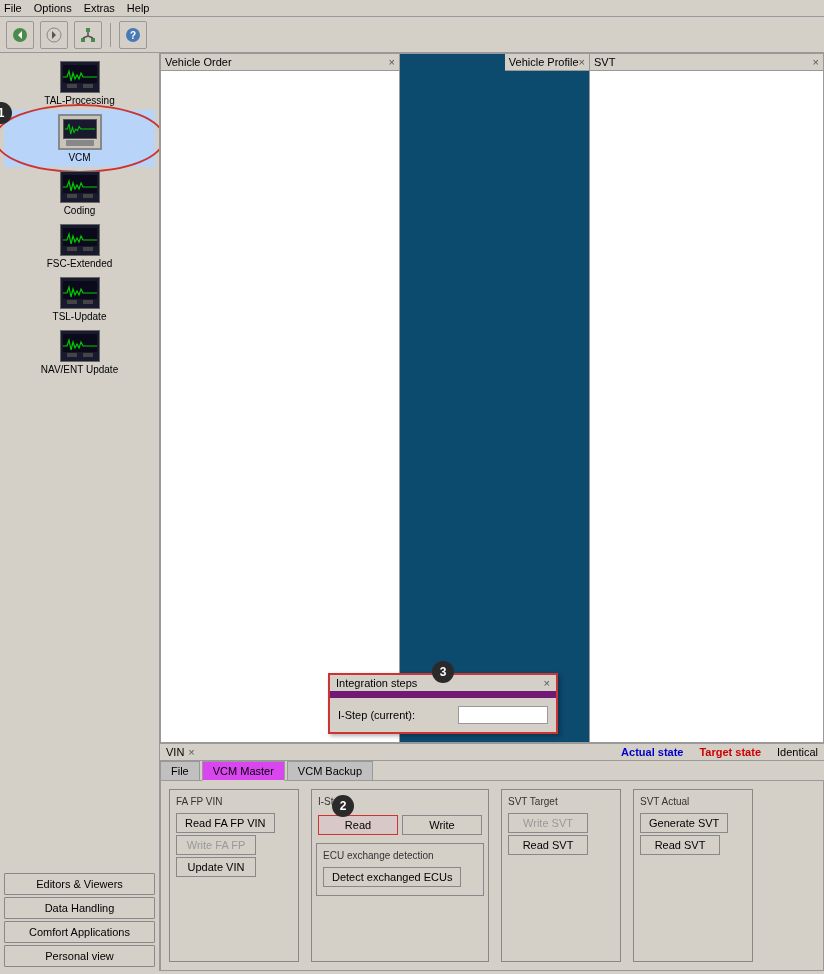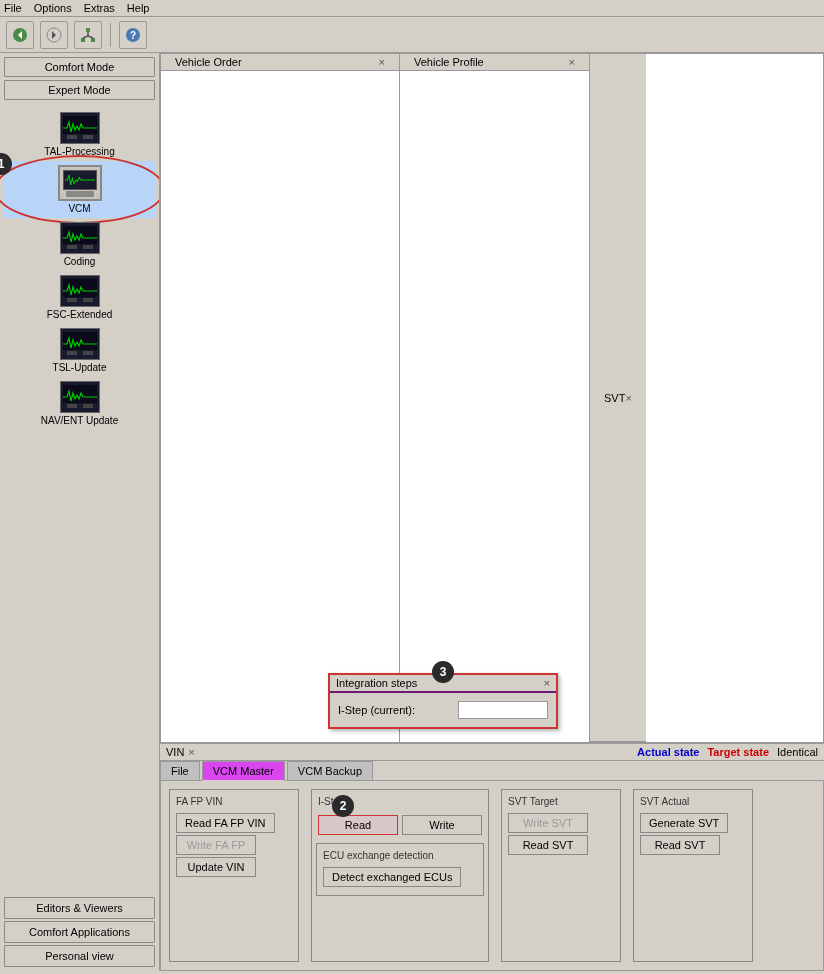--- a/index.html
+++ b/index.html
@@ -32,26 +32,26 @@
     
     .vcm-selected-circle { position: relative; }
     .vcm-selected-circle::after { content: ''; position: absolute; top: -6px; left: -10px; right: -10px; bottom: -6px; border: 2px solid #cc3333; border-radius: 50%; pointer-events: none; }
     
     
     .sidebar-bottom { margin-top: auto; display: flex; flex-direction: column; gap: 2px; padding-top: 4px; }
     .sidebar-bottom-btn { background: #d4d0c8; border: 1px solid #888; padding: 4px 8px; text-align: center; cursor: pointer; font-size: 11px; border-radius: 1px; }
     
     
     .content-area { flex: 1; display: flex; flex-direction: column; overflow: hidden; }
-    .panel-header { background: #d4d0c8; border-bottom: 1px solid #999; padding: 2px 14px; display: flex; justify-content: space-between; align-items: center; font-size: 11px; }
+    .panel-header { background: #d4d0c8; border-bottom: 1px solid #999; padding: 2px 4px; display: flex; justify-content: space-between; align-items: center; font-size: 11px; }
     .panel-close { cursor: pointer; font-size: 11px; color: #555; }
     
     
     .integration-steps-popup { position: absolute; left: 168px; top: 620px; width: 230px; background: #d4d0c8; border: 2px solid #cc3333; z-index: 100; box-shadow: 2px 2px 4px rgba(0,0,0,0.3); }
-    .popup-header { background: #d4d0c8; border-bottom: 2px solid #701a75; padding: 2px 6px; display: flex; justify-content: space-between; align-items: center; font-size: 11px; }
+    .popup-header { background: #d4d0c8; border-bottom: 7px solid #701a75; padding: 2px 6px; display: flex; justify-content: space-between; align-items: center; font-size: 11px; }
     .popup-body { padding: 8px; display: flex; flex-direction: column; gap: 16px; }
     .popup-row { display: flex; align-items: center; justify-content: space-between; }
     .popup-label { font-size: 11px; }
     .popup-input { width: 90px; height: 18px; border: 1px solid #999; background: white; font-size: 10px; padding: 1px 2px; }
     .tab-bar { background: #d4d0c8; display: flex; border-bottom: 1px solid #999; }
     .tab { padding: 3px 10px; border: 1px solid #999; border-bottom: none; margin-right: 2px; cursor: pointer; font-size: 11px; background: #c0c0c0; }
     .tab.active { background: #d946ef; border-bottom: 1px solid #d4d0c8; margin-bottom: -1px; }
     
     .section-box { border: 1px solid #888; margin: 6px; padding: 6px; background: #d4d0c8; }
     .section-title { font-size: 10px; color: #333; margin-bottom: 6px; }
@@ -101,24 +101,20 @@
     <svg width="16" height="16" viewBox="0 0 16 16">
         <circle cx="8" cy="8" r="7" fill="#4a7ab5"></circle>
         <text x="8" y="12" text-anchor="middle" fill="white" font-weight="bold" font-size="10">?</text>
       </svg>
   </button>
 </div>
 
 <div class="main-layout">
 
   <div class="sidebar">
-    <div class="sidebar-top-btns">
-      <button class="sidebar-top-btn">Comfort Mode</button>
-      <button class="sidebar-top-btn">Expert Mode</button>
-    </div>
 
     <div class="sidebar-items">
 
       <div class="sidebar-item">
         <div class="item-icon">
           <svg width="38" height="28" viewBox="0 0 38 28">
               <rect width="38" height="28" fill="#1a1a2e"></rect>
               <rect x="2" y="2" width="34" height="18" fill="#0a0a1a"></rect>
               <polyline points="2,14 6,14 8,8 10,18 12,10 14,16 16,12 18,16 20,10 22,14 36,14" fill="none" stroke="#00cc00" stroke-width="1.2"></polyline>
               <rect x="6" y="21" width="10" height="4" fill="#444"></rect>
@@ -191,46 +187,47 @@
               <rect x="6" y="21" width="10" height="4" fill="#444"></rect>
               <rect x="22" y="21" width="10" height="4" fill="#444"></rect>
             </svg>
         </div>
         <span class="item-label">NAV/ENT Update</span>
       </div>
     </div>
 
     <div class="sidebar-bottom">
       <button class="sidebar-bottom-btn">Editors &amp; Viewers</button>
+      <button class="sidebar-bottom-btn">Data Handling</button>
       <button class="sidebar-bottom-btn">Comfort Applications</button>
       <button class="sidebar-bottom-btn">Personal view</button>
     </div>
   </div>
 
   <div class="content-area">
 
     <div style="display:flex; flex:1; overflow:hidden; position:relative;">
 
       <div style="width:240px; border:1px solid #999; background:#fff; display:flex; flex-direction:column;">
         <div class="panel-header">
           <span>Vehicle Order</span>
           <span class="panel-close">×</span>
         </div>
         <div style="flex:1; background:#fff;"></div>
       </div>
 
-      <div style="width:190px; border:1px solid #999; border-left:none; background:#14b8a6; display:flex; flex-direction:column;">
+      <div style="width:190px; border:1px solid #999; border-left:none; background:#0c4a6e; display:flex; flex-direction:column;align-items:flex-end;">
         <div class="panel-header">
           <span>Vehicle Profile</span>
           <span class="panel-close">×</span>
         </div>
         <div style="flex:1; background:#fff;"></div>
       </div>
 
-      <div style="flex:1; border:1px solid #999; border-left:none; background:#fff; display:flex; flex-direction:row;">
+      <div style="flex:1; border:1px solid #999; border-left:none; background:#fff; display:flex; flex-direction:column;">
         <div class="panel-header">
           <span>SVT</span>
           <span class="panel-close">×</span>
         </div>
         <div style="flex:1; background:#fff;"></div>
       </div>
 
       <div class="integration-steps-popup">
         <div class="popup-header">
           <span>Integration steps</span>
@@ -247,21 +244,21 @@
         <div style="position:absolute; top:-14px; left:50%; width:22px; height:22px; border-radius:50%; background:#2a2a2a; color:white; display:flex; align-items:center; justify-content:center; font-weight:bold; font-size:12px; z-index:300; transform:translateX(-50%);">3</div>
       </div>
     </div>
 
     <div style="display:flex; align-items:center; background:#d4d0c8; border-top:1px solid #999; border-bottom:1px solid #999; padding:2px 6px; position:relative;">
 
       <div style="flex:0 0 auto; margin-right:10px; display:flex; align-items:center; gap:4px;">
         <span style="font-size:11px;">VIN</span>
         <span class="panel-close">×</span>
       </div>
-      <div style="flex:1; display:flex; gap:8px; justify-content:flex-end;">
+      <div style="flex:1; display:flex; gap:16px; justify-content:flex-end;">
         <span class="state-actual">Actual state</span>
         <span class="state-target">Target state</span>
         <span class="state-identical">Identical</span>
       </div>
     </div>
 
     <div style="display:flex; flex-direction:column; height:210px;">
 
       <div class="tab-bar">
         <div class="tab">File</div>

